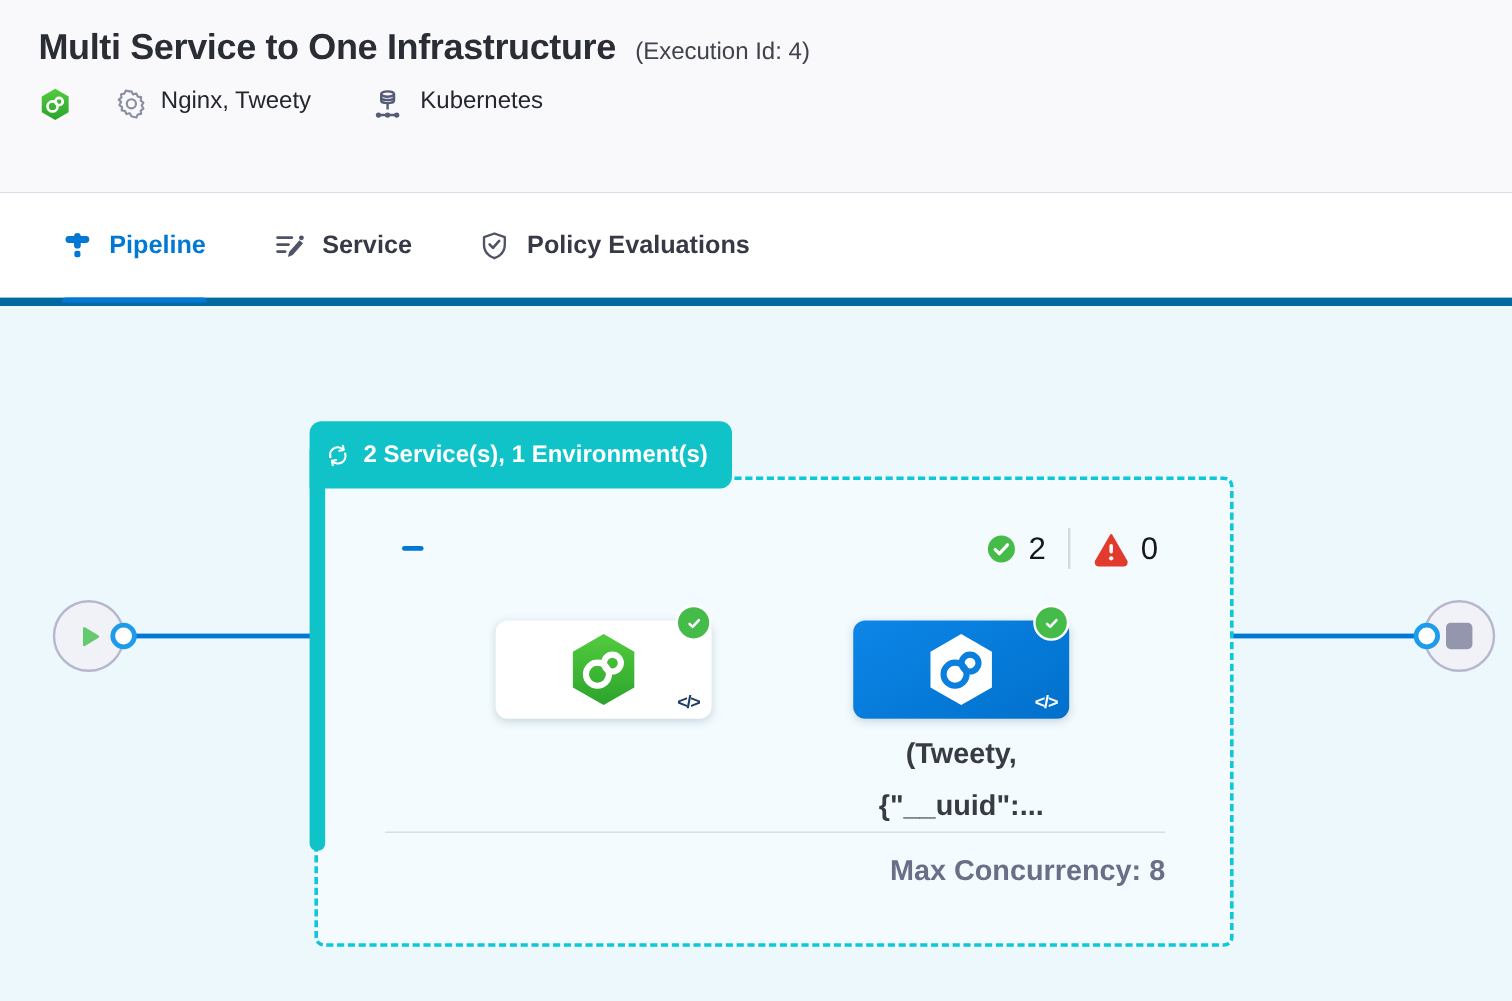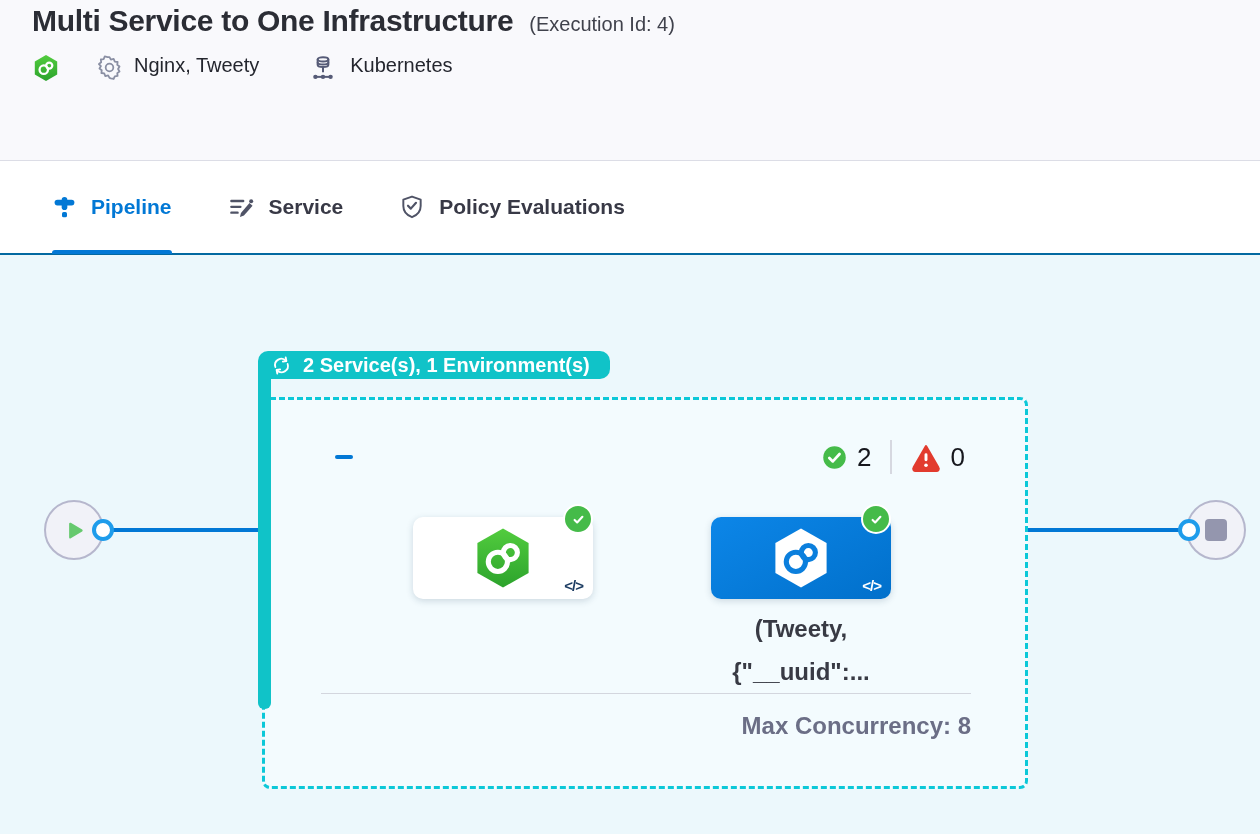--- a/index.html
+++ b/index.html
@@ -1,48 +1,48 @@
 <!DOCTYPE html>
 <html><head>
 <meta charset="utf-8">
 <style>
   * { box-sizing: border-box; margin: 0; padding: 0; }
   html,body { width:1260px; height:834px; overflow:hidden; }
   body { font-family:"Liberation Sans", sans-serif; background:#ecf8fc; }
 
   
-  .page-header { height:161px; background:#f9f9fc; border-bottom:1px solid #dcdde6; padding:4px 24px 0 32px; }
+  .page-header { height:161px; background:#f9f9fc; border-bottom:1px solid #dcdde6; padding:23px 24px 0 32px; }
   .title-row { display:flex; align-items:baseline; gap:16px; }
   .page-title { font-size:30px; font-weight:700; color:#2b2d35; letter-spacing:-0.3px; }
   .execution-id { font-size:20px; font-weight:400; color:#40424c; }
   .meta-row { display:flex; align-items:flex-start; margin-top:16px; }
   .meta-row .txt { font-size:20px; color:#24262e; }
   .icon { display:inline-flex; align-items:center; justify-content:center; }
 
   
-  .tabbar { height:94px; background:#ffffff; border-bottom:2px solid #0369a1; display:flex; align-items:center; padding-left:52px; gap:56px; }
+  .tabbar { height:94px; background:#ffffff; border-bottom:7px solid #0369a1; display:flex; align-items:center; padding-left:52px; gap:56px; }
   .tab { position:relative; height:94px; display:flex; align-items:center; gap:14px; cursor:pointer; }
   .tab .tab-label { font-size:21px; font-weight:600; color:#383946; }
   .tab.active .tab-label { color:#0278d5; }
   .tab.active::after { content:""; position:absolute; left:0; right:0; bottom:0; height:4px; background:#0278d5; border-radius:3px 3px 0 0; }
 
   
   .canvas { position:relative; width:1260px; height:578px; background:#ecf8fc; }
 
   .connector-line { position:absolute; left:103px; top:273px; width:1086px; height:4px; background:#0278d5; z-index:1; }
   .node { position:absolute; top:245px; width:60px; height:60px; border-radius:50%; background:#f1f2f8; border:2px solid #b6b7cd; display:flex; align-items:center; justify-content:center; z-index:2; }
   .node.start { left:44px; }
   .node.end { left:1186px; }
   .stop-square { width:22px; height:22px; border-radius:4px; background:#9496ae; }
   .ring { position:absolute; top:264px; width:22px; height:22px; border-radius:50%; background:#ffffff; border:4px solid #1e9ceb; z-index:4; }
   .ring.left { left:92px; }
   .ring.right { left:1178px; }
 
   .badge-tail { position:absolute; left:258px; top:120px; width:13px; height:334px; background:#10c3c8; border-radius:0 0 6px 6px; z-index:3; }
-  .stage-badge { position:absolute; left:258px; top:96px; height:28px; background:#10c3c8; border-radius:10px 10px 10px 0; display:flex; align-items:center; gap:10px; padding:0 20px 0 12px; z-index:4; cursor:pointer; }
+  .stage-badge { position:absolute; left:258px; top:96px; height:56px; background:#10c3c8; border-radius:10px 10px 10px 0; display:flex; align-items:center; gap:10px; padding:0 20px 0 12px; z-index:4; cursor:pointer; }
   .stage-badge .badge-label { color:#ffffff; font-size:20px; font-weight:600; white-space:nowrap; }
 
   .stage-box { position:absolute; left:262px; top:142px; width:766px; height:392px; background:#f3fbfe; border:3px dashed #0cc8d8; border-radius:8px; z-index:2; }
 
   .stage-header { position:absolute; left:70px; right:60px; top:40px; display:flex; align-items:center; }
   .collapse-minus { width:18px; height:4px; border-radius:2px; background:#0278d5; margin-right:16px; flex:none; cursor:pointer; }
   .stage-title { font-size:23px; color:#5d6076; white-space:nowrap; cursor:pointer; }
   .stage-counts { margin-left:auto; display:flex; align-items:center; gap:9px; }
   .count-num { font-size:26px; font-weight:500; color:#16171d; }
   .count-divider { width:2px; height:34px; background:#d6d8e0; margin:0 9px; }

